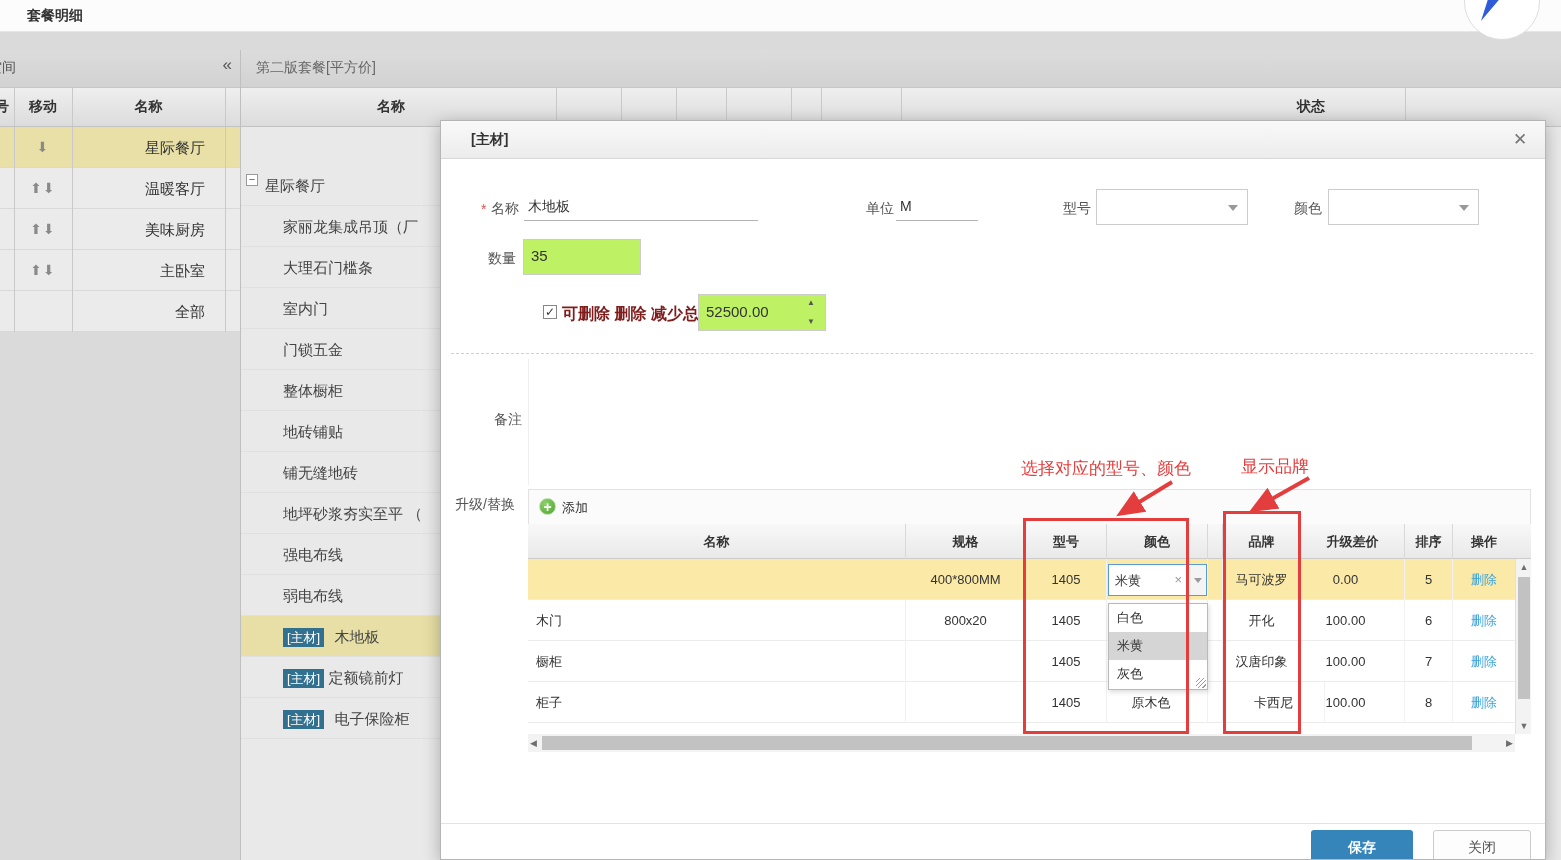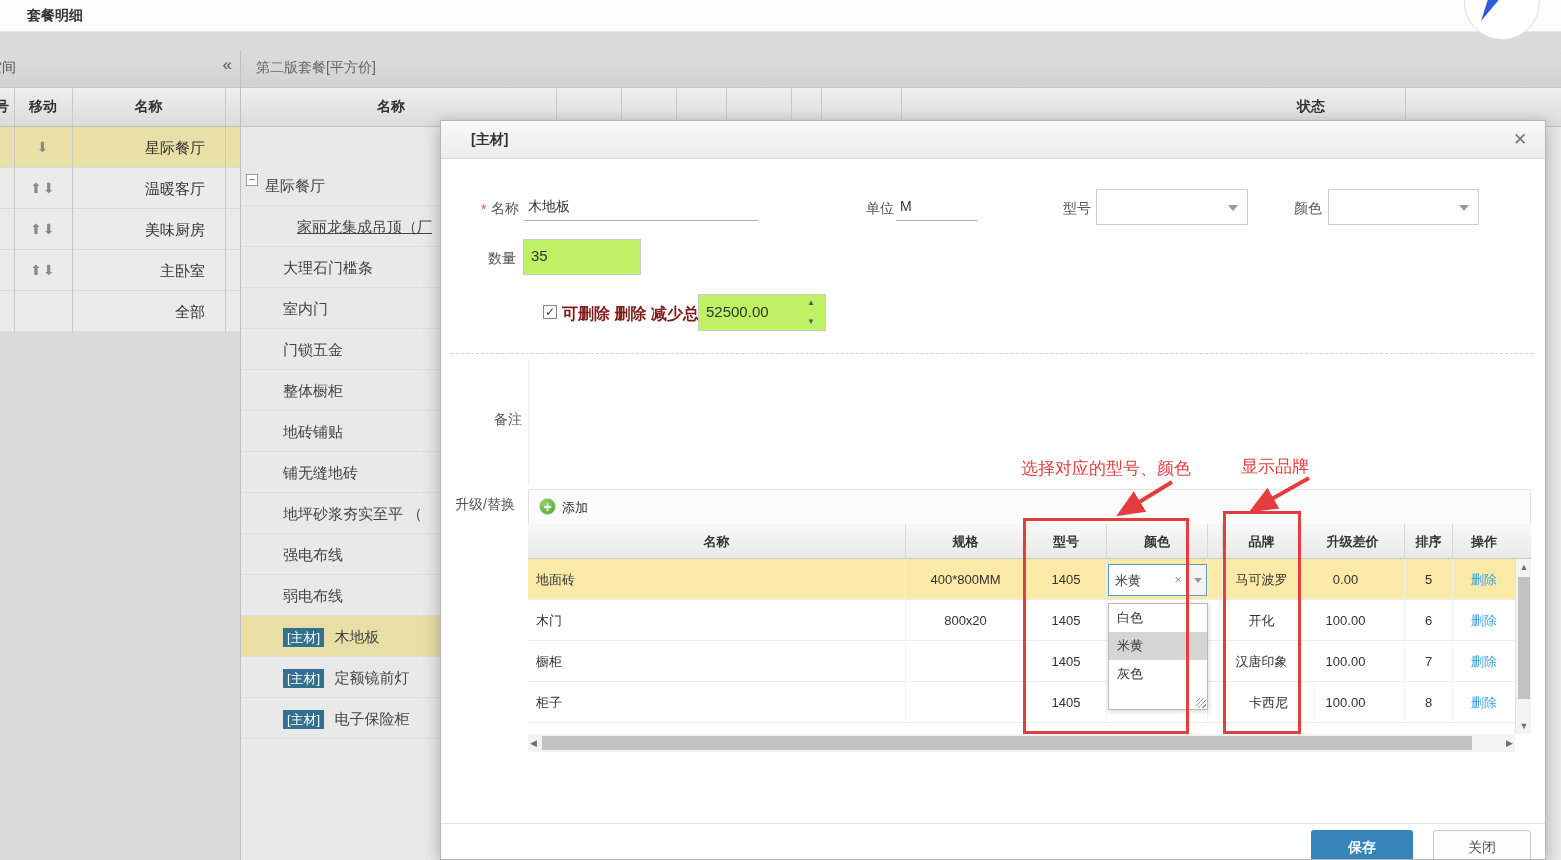--- a/index.html
+++ b/index.html
@@ -135,37 +135,37 @@
     <div class="abs vline" style="left:580px;top:0;height:39px;"></div>
     <div class="abs vline" style="left:660px;top:0;height:39px;"></div>
     <div class="abs vline" style="left:1164px;top:0;height:39px;"></div>
   </div>
   <div class="abs" style="left:0;top:77px;width:1320px;height:733px;background:#e9e9e9;"></div>
 
   <div class="abs tree-row" style="top:115px;">
     <div class="abs tree-minus" style="left:5px;top:9px;">−</div>
     <span style="margin-left:24px;">星际餐厅</span>
   </div>
-  <div class="abs tree-row" style="top:156px;"><span style="margin-left:56px;text-decoration:underline;">家丽龙集成吊顶（厂</span></div>
+  <div class="abs tree-row" style="top:156px;"><span style="margin-left:42px;">家丽龙集成吊顶（厂</span></div>
   <div class="abs tree-row" style="top:197px;"><span style="margin-left:42px;">大理石门槛条</span></div>
   <div class="abs tree-row" style="top:238px;"><span style="margin-left:42px;">室内门</span></div>
   <div class="abs tree-row" style="top:279px;"><span style="margin-left:42px;">门锁五金</span></div>
   <div class="abs tree-row" style="top:320px;"><span style="margin-left:42px;">整体橱柜</span></div>
   <div class="abs tree-row" style="top:361px;"><span style="margin-left:42px;">地砖铺贴</span></div>
   <div class="abs tree-row" style="top:402px;"><span style="margin-left:42px;">铺无缝地砖</span></div>
   <div class="abs tree-row" style="top:443px;"><span style="margin-left:42px;">地坪砂浆夯实至平 （</span></div>
   <div class="abs tree-row" style="top:484px;"><span style="margin-left:42px;">强电布线</span></div>
   <div class="abs tree-row" style="top:525px;"><span style="margin-left:42px;">弱电布线</span></div>
   <div class="abs tree-row sel" style="top:566px;">
     <span class="badge" style="margin-left:42px;">[主材]</span>
     <span style="margin-left:6px;">木地板</span>
   </div>
   <div class="abs tree-row" style="top:607px;">
     <span class="badge" style="margin-left:42px;">[主材]</span>
-    <span style="margin-left:6px;text-align:center;">定额镜前灯</span>
+    <span style="margin-left:0;text-align:center;">定额镜前灯</span>
   </div>
   <div class="abs tree-row" style="top:648px;">
     <span class="badge" style="margin-left:42px;">[主材]</span>
     <span style="margin-left:6px;">电子保险柜</span>
   </div>
 </div>
 
 <div class="abs modal">
   <div class="abs modal-header">
     <div class="abs modal-title">[主材]</div>
@@ -214,21 +214,20 @@
     <div class="abs t-hcell" style="left:498px;width:81px;">型号</div>
     <div class="abs t-hcell" style="left:579px;width:101px;">颜色</div>
     <div class="abs t-hcell" style="left:680px;width:15px;"></div>
     <div class="abs t-hcell" style="left:695px;width:78px;">品牌</div>
     <div class="abs t-hcell" style="left:773px;width:104px;">升级差价</div>
     <div class="abs t-hcell" style="left:877px;width:48px;">排序</div>
     <div class="abs t-hcell" style="left:925px;width:62px;border-right:none;">操作</div>
   </div>
 
   <div class="abs t-row sel" style="left:87px;top:438px;width:987px;">
-    <div class="abs t-cell" style="left:0;width:378px;padding-left:8px;">地面砖</div>
     <div class="abs t-cell c-center" style="left:378px;width:120px;">400*800MM</div>
     <div class="abs t-cell c-center" style="left:498px;width:81px;">1405</div>
     <div class="abs t-cell" style="left:579px;width:101px;"></div>
     <div class="abs t-cell" style="left:680px;width:15px;"></div>
     <div class="abs t-cell c-center" style="left:695px;width:78px;">马可波罗</div>
     <div class="abs t-cell c-right" style="left:773px;width:104px;padding-right:14px;">0.00</div>
     <div class="abs t-cell c-center" style="left:877px;width:48px;">5</div>
     <div class="abs t-cell c-center del-link" style="left:925px;width:62px;border-right:none;">删除</div>
   </div>
   <div class="abs t-row" style="left:87px;top:479px;width:987px;">
@@ -252,35 +251,35 @@
     <div class="abs t-cell c-right" style="left:773px;width:104px;padding-right:14px;">100.00</div>
     <div class="abs t-cell c-center" style="left:877px;width:48px;">7</div>
     <div class="abs t-cell c-center del-link" style="left:925px;width:62px;border-right:none;">删除</div>
   </div>
   <div class="abs t-row" style="left:87px;top:561px;width:987px;">
     <div class="abs t-cell" style="left:0;width:378px;padding-left:8px;">柜子</div>
     <div class="abs t-cell c-center" style="left:378px;width:120px;"></div>
     <div class="abs t-cell c-center" style="left:498px;width:81px;">1405</div>
     <div class="abs t-cell c-right" style="left:579px;width:101px;padding-right:12px;">原木色</div>
     <div class="abs t-cell" style="left:680px;width:15px;"></div>
-    <div class="abs t-cell c-center" style="left:695px;width:92px;">卡西尼</div>
+    <div class="abs t-cell c-center" style="left:695px;width:102px;">卡西尼</div>
     <div class="abs t-cell c-right" style="left:773px;width:104px;padding-right:14px;">100.00</div>
     <div class="abs t-cell c-center" style="left:877px;width:48px;">8</div>
     <div class="abs t-cell c-center del-link" style="left:925px;width:62px;border-right:none;">删除</div>
   </div>
 
   <div class="abs combo" style="left:667px;top:443px;width:99px;height:32px;z-index:6;">
     <span class="abs" style="left:6px;top:7px;font-size:13px;">米黄</span>
     <span class="abs" style="right:24px;top:7px;color:#999;font-size:13px;cursor:pointer;">×</span>
     <span class="abs" style="right:0;top:0;width:18px;height:30px;background:#f4f4f4;border-left:1px solid #bfbfbf;">
       <span class="sel-caret" style="right:4px;top:13px;border-left-width:4px;border-right-width:4px;border-top-width:5px;"></span>
     </span>
   </div>
 
-  <div class="abs dropdown" style="left:667px;top:482px;width:100px;height:107px;z-index:6;">
+  <div class="abs dropdown" style="left:667px;top:482px;width:100px;height:87px;z-index:6;">
     <div class="dd-opt">白色</div>
     <div class="dd-opt hl">米黄</div>
     <div class="dd-opt">灰色</div>
     <div class="abs" style="right:1px;bottom:1px;width:10px;height:10px;background:repeating-linear-gradient(-45deg,transparent 0 2px,#9a9a9a 2px 3px);cursor:nwse-resize;"></div>
   </div>
 
   <div class="abs scroll" style="left:1074px;top:438px;width:16px;height:175px;border-left:1px solid #e0e0e0;">
     <div class="abs s-arrow" style="left:0;top:3px;width:16px;">▲</div>
     <div class="abs thumb" style="left:2px;top:18px;width:12px;height:122px;"></div>
     <div class="abs s-arrow" style="left:0;bottom:3px;width:16px;">▼</div>

